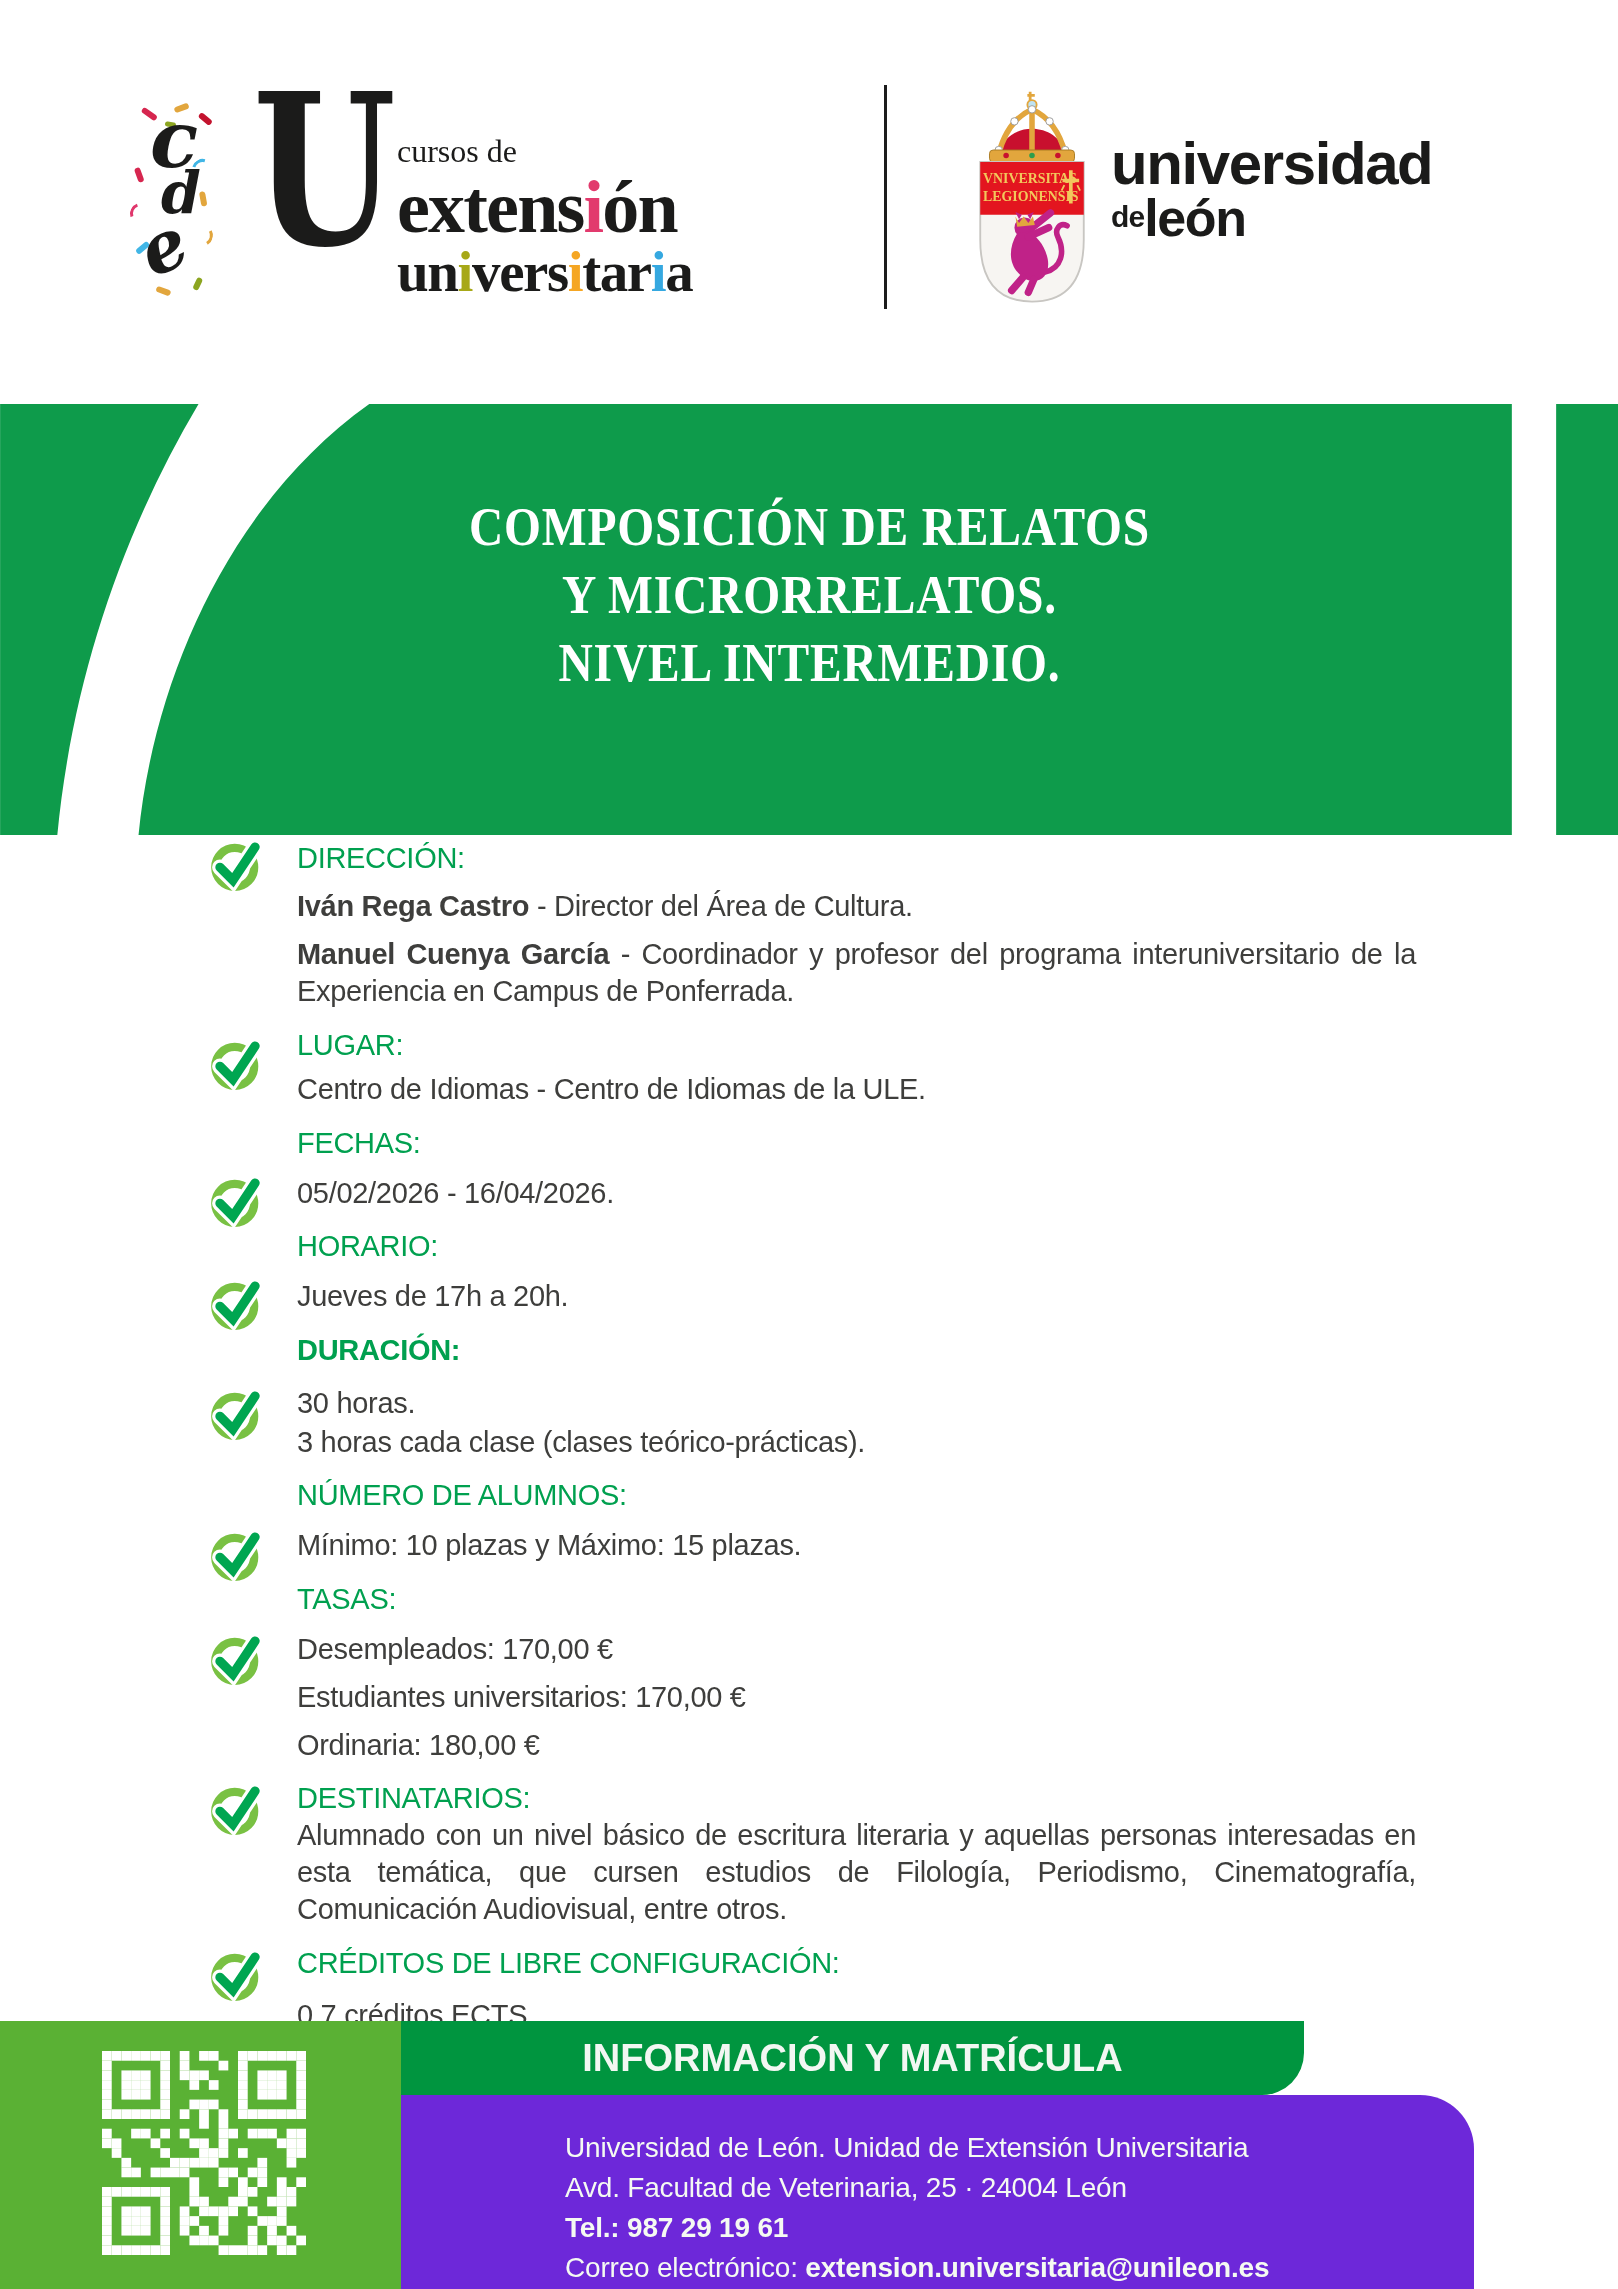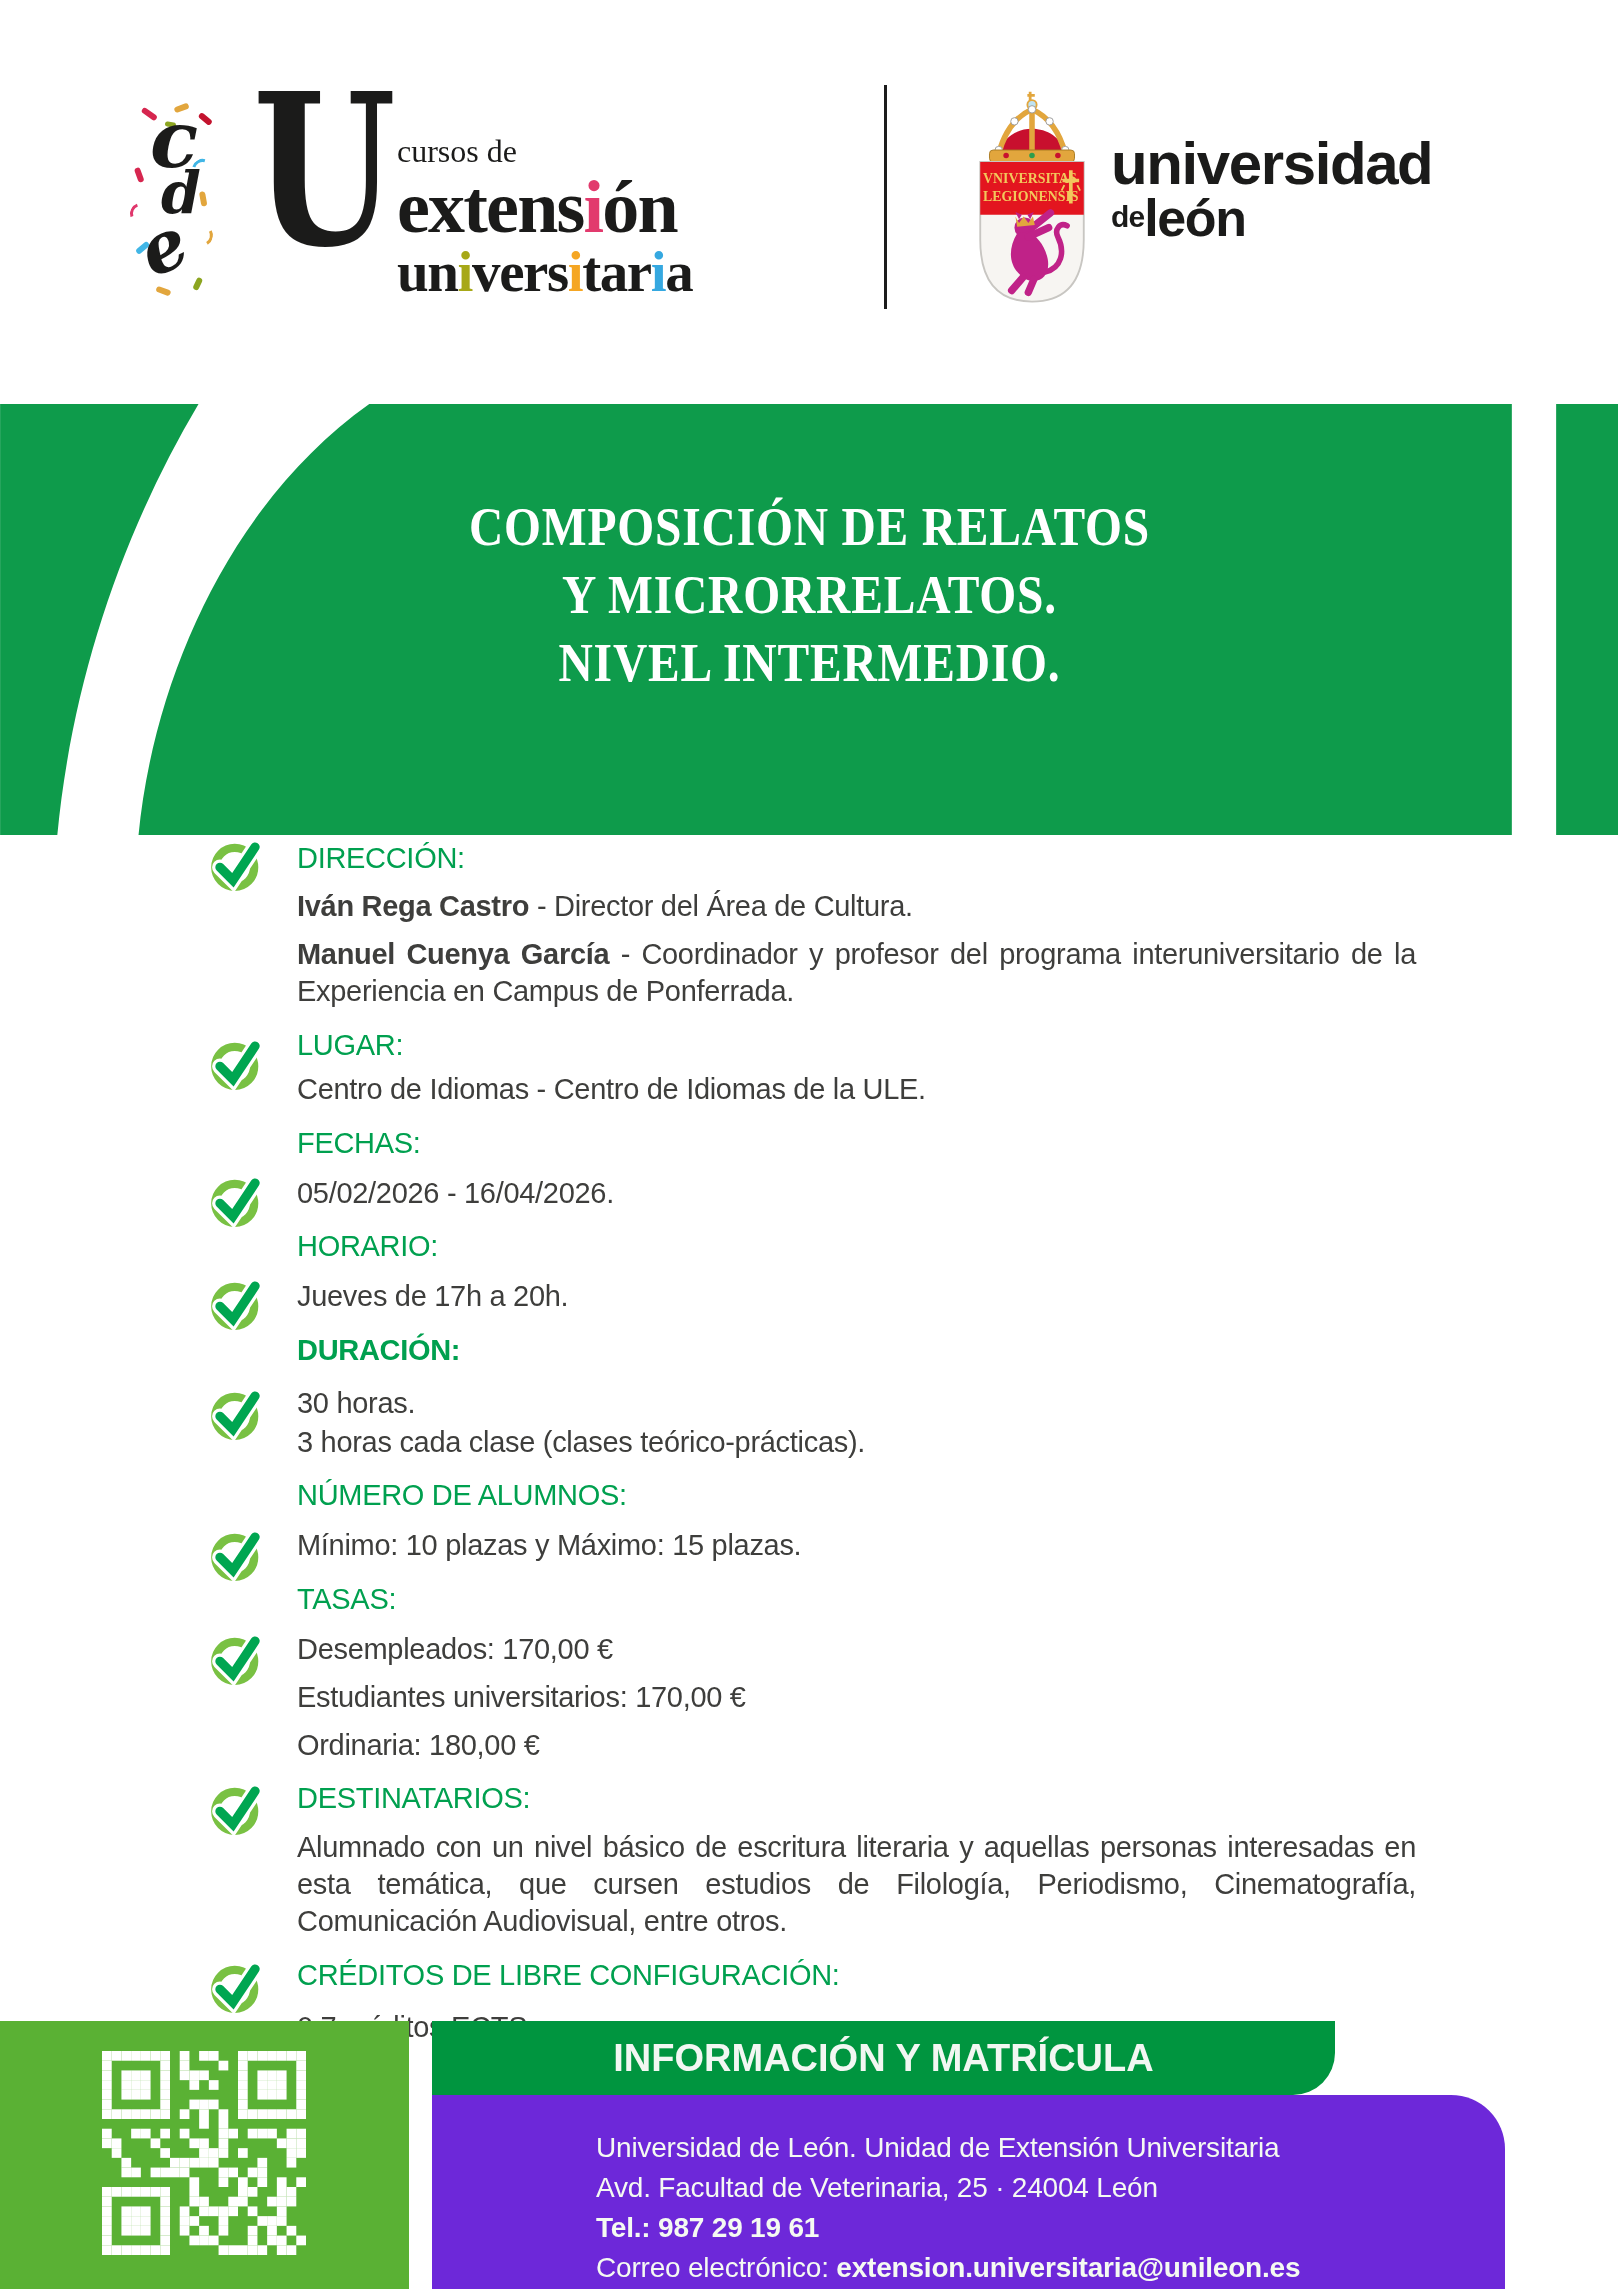--- a/index.html
+++ b/index.html
@@ -43,27 +43,27 @@
   .sec-icon{position:absolute;left:-90px;width:61px;height:61px;}
   .sec-heading{color:#00A04F;font-size:29px;line-height:37px;letter-spacing:-0.3px;margin-bottom:11px;}
   .line{font-size:29px;line-height:37px;letter-spacing:-0.3px;}
   .line + .line{margin-top:11px;}
   .para{text-align:justify;}
   .b{font-weight:bold;}
   .s2 .sec-heading{margin-bottom:7.4px;}
   .s3 .sec-heading,.s4 .sec-heading,.s6 .sec-heading,.s7 .sec-heading{margin-bottom:13px;}
   .s5 .sec-heading{margin-bottom:16px;font-weight:bold;}
   .s5 .line + .line{margin-top:1.8px;}
-  .s8 .sec-heading{margin-bottom:12px;}
+  .s8 .sec-heading{margin-bottom:0px;}
   .s9 .sec-heading{margin-bottom:14.8px;}
 
   
   .qr-block{position:absolute;left:0;top:2021px;width:409px;height:269px;background:#5AB134;}
   .qr-block svg{position:absolute;left:102px;top:30px;}
-  .info-block{position:absolute;left:432px;top:2021px;width:1073px;height:269px;}
+  .info-block{position:absolute;left:401px;top:2021px;width:1073px;height:269px;}
   .info-band{position:absolute;left:0;top:0;width:903px;height:74px;background:#00953F;
       border-bottom-right-radius:42px;color:#F2F7F2;font-weight:bold;font-size:38px;
       display:flex;align-items:center;justify-content:center;letter-spacing:0px;}
   .info-body{position:absolute;left:0;top:74px;width:1073px;height:195px;background:#6d28d9;
       border-top-right-radius:54px;color:#F5FAF2;font-size:28px;line-height:40px;
       padding:33px 0 0 164px;box-sizing:border-box;letter-spacing:-0.2px;}
 </style>
 </head>
 <body>
 

